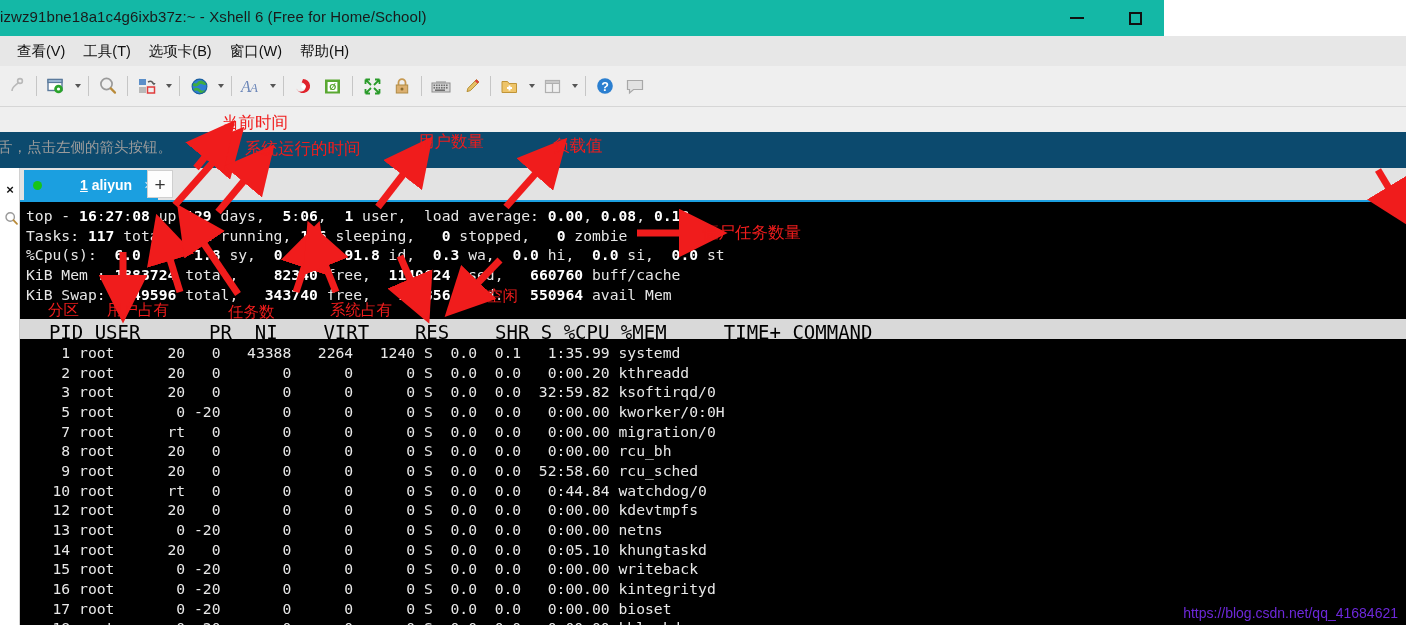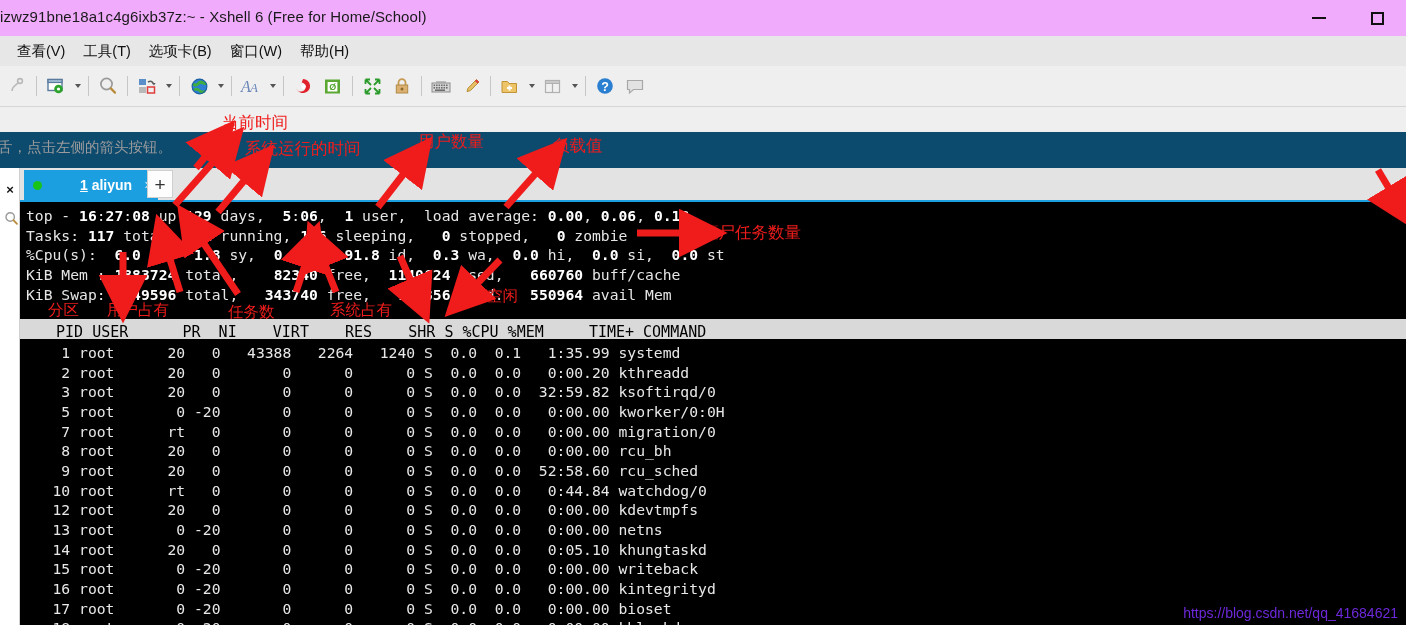--- a/index.html
+++ b/index.html
@@ -6,22 +6,22 @@
   html, body {
     width: 1406px; height: 625px;
     background: #ffffff;
     font-family: "Liberation Sans", sans-serif;
     overflow: hidden;
   }
   #app { position: relative; width: 1406px; height: 625px; background: #fff; }
 
   
   .titlebar {
-    position: absolute; left: 0; top: 0; width: 1406px; height: 36px;
-    background: #f0abfc;
+    position: absolute; left: 0; top: 0; width: 1164px; height: 36px;
+    background: #14b8a6;
   }
   .titlebar-text {
     position: absolute; left: 0; top: 8px;
     font-size: 15px; color: #1a1a1a; white-space: nowrap;
     letter-spacing: 0.1px;
   }
   .wincontrols { position: absolute; right: 0; top: 0; height: 36px; display: flex; }
   .winbtn {
     width: 58px; height: 36px; display: flex;
     align-items: center; justify-content: center; background: transparent;
@@ -123,22 +123,22 @@
     font-size: 14.7px; line-height: 19.65px; color: #e6e6e6;
     white-space: pre; padding: 4px 0 0 6px; letter-spacing: 0px;
   }
   .term pre b { color: #ffffff; font-weight: bold; }
   .hdrline {
     position: absolute; left: 0; top: 117px; width: 1386px; height: 19.6px;
     background: #d9d9d9;
   }
   .hdrline pre {
     font-family: "DejaVu Sans Mono", "Liberation Mono", monospace;
-    font-size: 15px; line-height: 19.65px; color: #000; white-space: pre;
-    padding-left: 18px;
+    font-size: 19px; line-height: 19.65px; color: #000; white-space: pre;
+    padding-left: 6px;
   }
   .rows { position: absolute; left: 0; top: 137px; width: 1386px; }
   .rows pre {
     font-family: "DejaVu Sans Mono", "Liberation Mono", monospace;
     font-size: 14.7px; line-height: 19.65px; color: #e8e8e8; white-space: pre;
     padding-left: 6px;
   }
 
   
   .anno {
@@ -374,21 +374,21 @@
         <u>1</u>
         <span>aliyun</span>
       </span>
       <span class="tab-close">×</span>
     </div>
     <div class="tab-plus">+</div>
     <div class="tab-underline"></div>
   </div>
 
   <div class="term">
-    <pre>top - <b>16</b>:<b>27</b>:<b>08</b> up <b>129</b> days,  <b>5</b>:<b>06</b>,  <b>1</b> user,  load average: <b>0.00</b>, <b>0.06</b>, <b>0.13</b>
+    <pre>top - <b>16</b>:<b>27</b>:<b>08</b> up <b>129</b> days,  <b>5</b>:<b>06</b>,  <b>1</b> user,  load average: <b>0.00</b>, <b>0.08</b>, <b>0.13</b>
 Tasks: <b>117</b> total,   <b>1</b> running, <b>116</b> sleeping,   <b>0</b> stopped,   <b>0</b> zombie
 %Cpu(s):  <b>6.0</b> us,  <b>1.8</b> sy,  <b>0.0</b> ni, <b>91.8</b> id,  <b>0.3</b> wa,  <b>0.0</b> hi,  <b>0.0</b> si,  <b>0.0</b> st
 KiB Mem : <b>1883724</b> total,    <b>82340</b> free,  <b>1140624</b> used,   <b>660760</b> buff/cache
 KiB Swap: <b>1049596</b> total,   <b>343740</b> free,   <b>705856</b> used.   <b>550964</b> avail Mem</pre>
     <div class="hdrline">
       <pre>  PID USER      PR  NI    VIRT    RES    SHR S %CPU %MEM     TIME+ COMMAND</pre>
     </div>
     <div class="rows">
       <pre>    1 root      20   0   43388   2264   1240 S  0.0  0.1   1:35.99 systemd
     2 root      20   0       0      0      0 S  0.0  0.0   0:00.20 kthreadd

